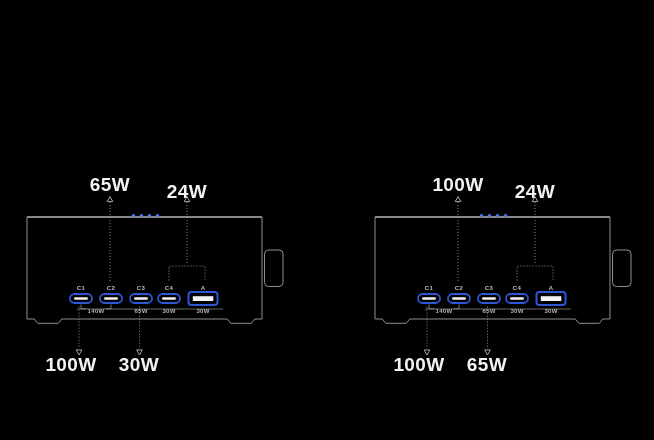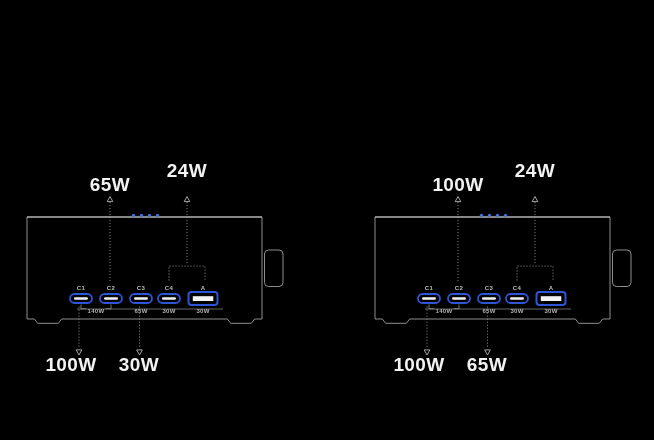--- a/index.html
+++ b/index.html
@@ -13,21 +13,21 @@
   .device.pos-right{left:368px;}
   .device-art{position:absolute;left:0;top:0;width:290px;height:230px;display:block;}
   .lbl{position:absolute;transform:translate(-50%,-50%);white-space:nowrap;}
   .callout{
     color:#f2f2f2;font-size:19px;font-weight:bold;letter-spacing:0.4px;
   }
   .port-id{color:#bdbdbd;font-size:6px;font-weight:bold;letter-spacing:0.4px;}
   .port-power{color:#b3b3b3;font-size:6px;font-weight:bold;letter-spacing:0.3px;}
   
   .c-top1{left:90px;top:27px;}
-  .c-top2{left:167px;top:13px;}
+  .c-top2{left:167px;top:34px;}
   .c-bot1{left:51px;top:207px;}
   .c-bot2{left:119px;top:207px;}
   .p1{left:61px;top:129.5px;}
   .p2{left:91px;top:129.5px;}
   .p3{left:121px;top:129.5px;}
   .p4{left:149px;top:129.5px;}
   .p5{left:183px;top:129.5px;}
   .w1{left:76px;top:152.5px;}
   .w2{left:121px;top:152.5px;}
   .w3{left:149px;top:152.5px;}

